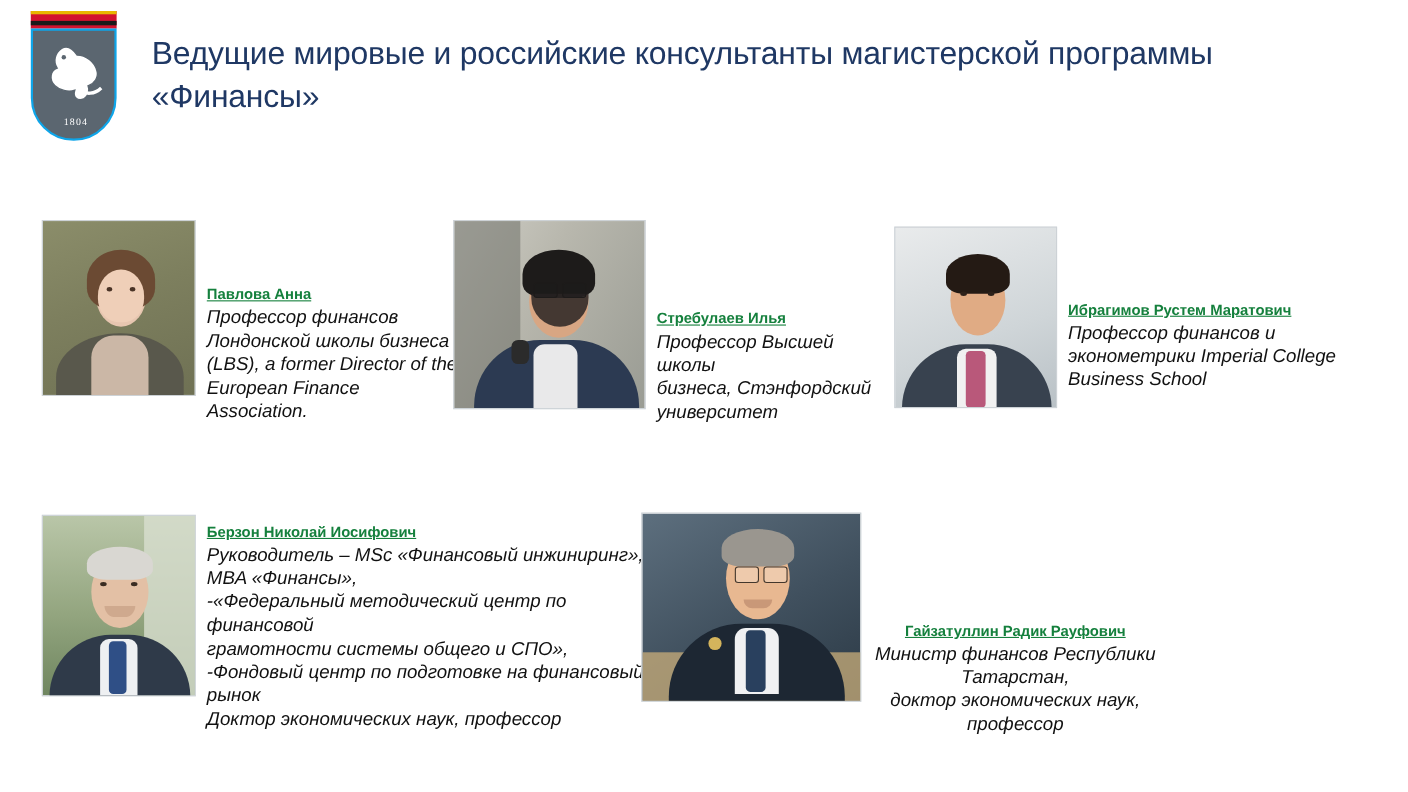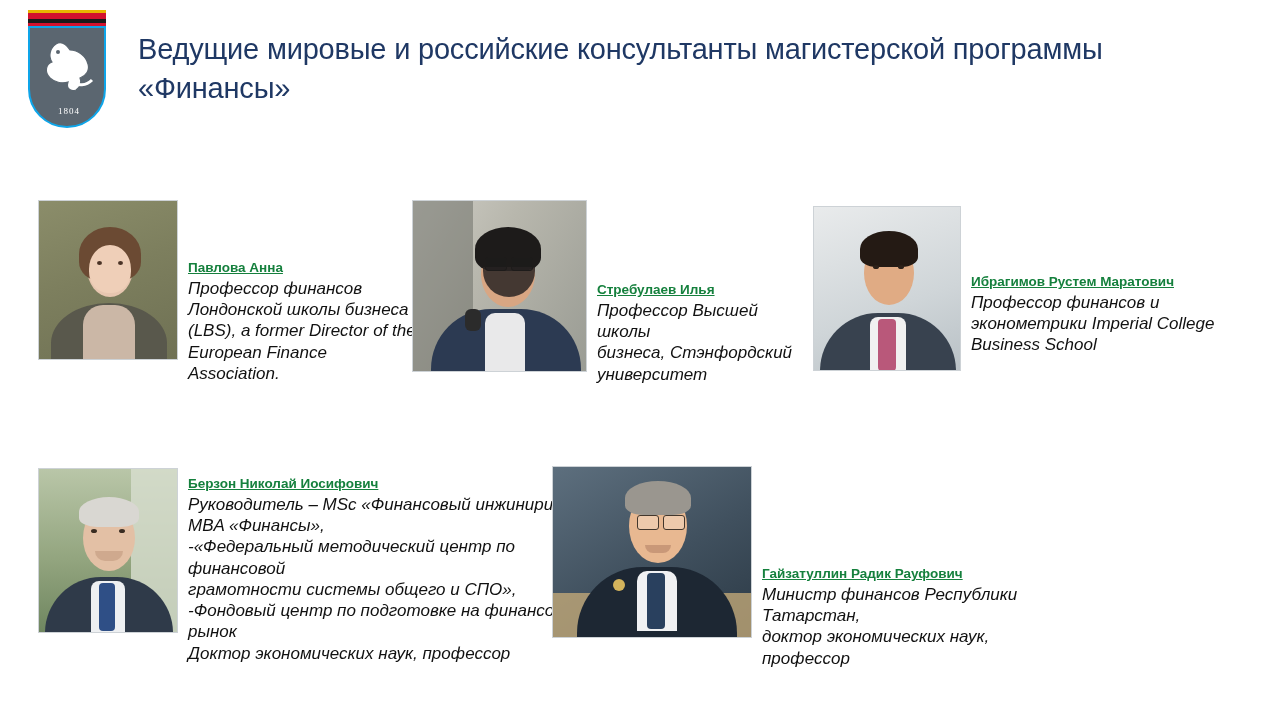--- a/index.html
+++ b/index.html
@@ -147,21 +147,21 @@
   #person-1 .ptext { width: 215px; padding-top: 82px; }
 
   #person-2 { left: 813px; top: 206px; }
   #person-2 .photo { width: 148px; height: 165px; }
   #person-2 .ptext { width: 260px; padding-top: 68px; }
 
   #person-3 { left: 38px;  top: 468px; justify-content: space-between; }
   #person-3 .photo { width: 140px; height: 165px; }
   #person-3 .ptext { width: 420px; padding-top: 8px; }
 
-  #person-4 { left: 552px; top: 466px; }
+  #person-4 { left: 583px; top: 466px; text-align: center; }
   #person-4 .photo { width: 200px; height: 172px; }
   #person-4 .ptext { width: 260px; padding-top: 100px; }
 </style>
 </head>
 <body>
 
 <div class="slide-header">
 
   <div class="logo">
     <div class="logo-top"></div>

